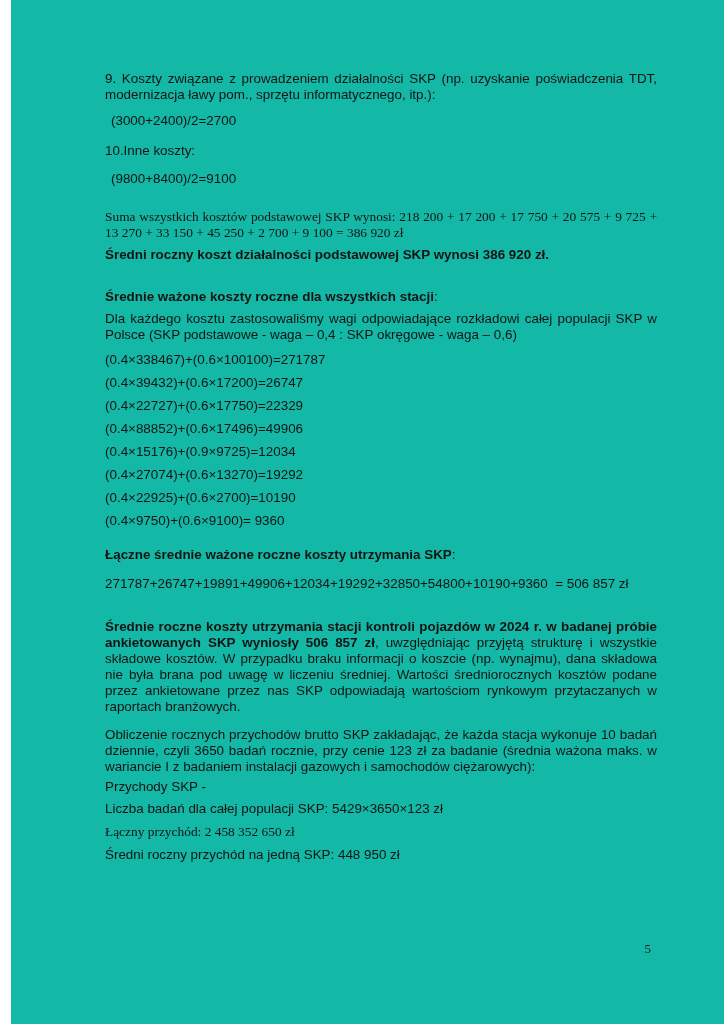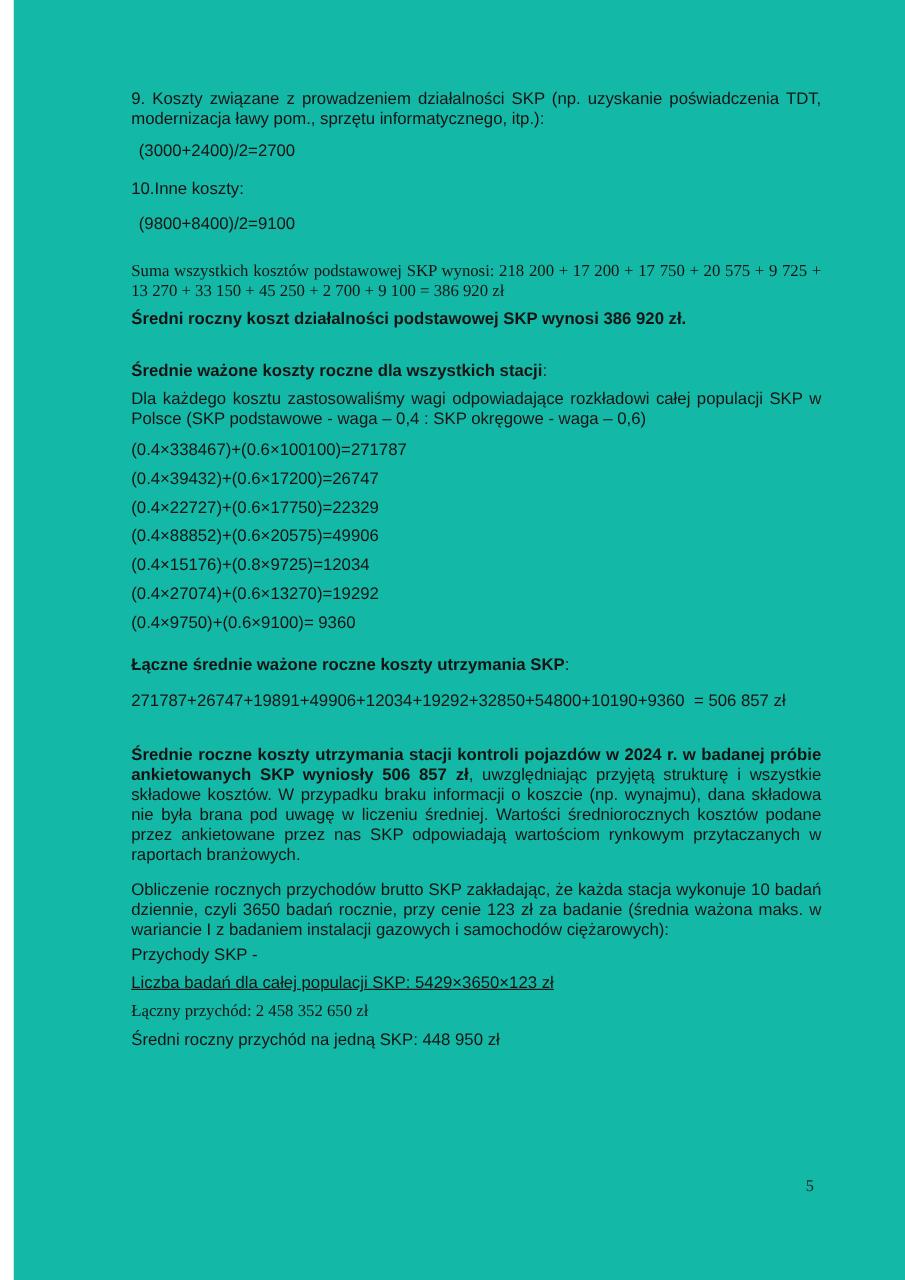--- a/index.html
+++ b/index.html
@@ -39,21 +39,21 @@
   .p-avg          { margin-bottom: 26px; font-weight: bold; }
   .h-weighted     { margin-bottom: 6px;  font-weight: bold; }
   .p-intro        { margin-bottom: 9px;  }
   .equation       { margin-bottom: 7px;  }
   .equation-last  { margin-bottom: 18px; }
   .h-total        { margin-bottom: 13px; font-weight: bold; }
   .p-total-sum    { margin-bottom: 27px; }
   .p-summary      { margin-bottom: 12px; }
   .p-revenue      { margin-bottom: 4px;  }
   .p-rev-label    { margin-bottom: 6px;  }
-  .p-tests        { margin-bottom: 7px; text-decoration: underline;  }
+  .p-tests        { margin-bottom: 7px;  }
   .p-rev-total    { margin-bottom: 7px; font-family: Liberation Serif, serif;  }
   .p-rev-avg      { margin-bottom: 0;    }
 
   .page-number {
     position: absolute;
     left: 94px;
     top: 941px;
     width: 546px;
     text-align: right;
     font-family: "Liberation Serif", "DejaVu Serif", serif;
@@ -75,23 +75,24 @@
 
     <p class="justify p-sum">Suma wszystkich kosztów podstawowej SKP wynosi: 218&nbsp;200 + 17&nbsp;200 + 17&nbsp;750 + 20&nbsp;575 + 9&nbsp;725 + 13&nbsp;270 + 33&nbsp;150 + 45&nbsp;250 + 2&nbsp;700 + 9&nbsp;100 = 386&nbsp;920 zł</p>
     <p class="p-avg">Średni roczny koszt działalności podstawowej SKP wynosi 386&nbsp;920 zł.</p>
 
     <p class="h-weighted"><span class="bold">Średnie ważone koszty roczne dla wszystkich stacji</span><span class="regular">:</span></p>
     <p class="justify p-intro">Dla każdego kosztu zastosowaliśmy wagi odpowiadające rozkładowi całej populacji SKP w Polsce (SKP podstawowe - waga – 0,4 : SKP okręgowe - waga – 0,6)</p>
 
     <p class="equation">(0.4×338467)+(0.6×100100)=271787</p>
     <p class="equation">(0.4×39432)+(0.6×17200)=26747</p>
     <p class="equation">(0.4×22727)+(0.6×17750)=22329</p>
-    <p class="equation">(0.4×88852)+(0.6×20575)=49906</p>
-    <p class="equation">(0.4×15176)+(0.8×9725)=12034</p>
+    <p class="equation">(0.4×88852)+(0.6×17496)=49906</p>
+    <p class="equation">(0.4×15176)+(0.9×9725)=12034</p>
     <p class="equation">(0.4×27074)+(0.6×13270)=19292</p>
+    <p class="equation">(0.4×22925)+(0.6×2700)=10190</p>
     <p class="equation equation-last">(0.4×9750)+(0.6×9100)= 9360</p>
 
     <p class="h-total"><span class="bold">Łączne średnie ważone roczne koszty utrzymania SKP</span><span class="regular">:</span></p>
     <p class="p-total-sum">271787+26747+19891+49906+12034+19292+32850+54800+10190+9360 &nbsp;= 506&nbsp;857 zł</p>
 
     <p class="justify p-summary"><span class="bold">Średnie roczne koszty utrzymania stacji kontroli pojazdów w 2024 r. w badanej próbie ankietowanych SKP wyniosły 506&nbsp;857 zł</span><span class="regular">, uwzględniając przyjętą strukturę i wszystkie składowe kosztów. W przypadku braku informacji o koszcie (np. wynajmu), dana składowa nie była brana pod uwagę w liczeniu średniej. Wartości średniorocznych kosztów podane przez ankietowane przez nas SKP odpowiadają wartościom rynkowym przytaczanych w raportach branżowych.</span></p>
 
     <p class="justify p-revenue">Obliczenie rocznych przychodów brutto SKP zakładając, że każda stacja wykonuje 10 badań dziennie, czyli 3650 badań rocznie, przy cenie 123 zł za badanie (średnia ważona maks. w wariancie I z badaniem instalacji gazowych i samochodów ciężarowych):</p>
     <p class="p-rev-label">Przychody SKP -</p>
     <p class="p-tests">Liczba badań dla całej populacji SKP: 5429×3650×123 zł</p>

